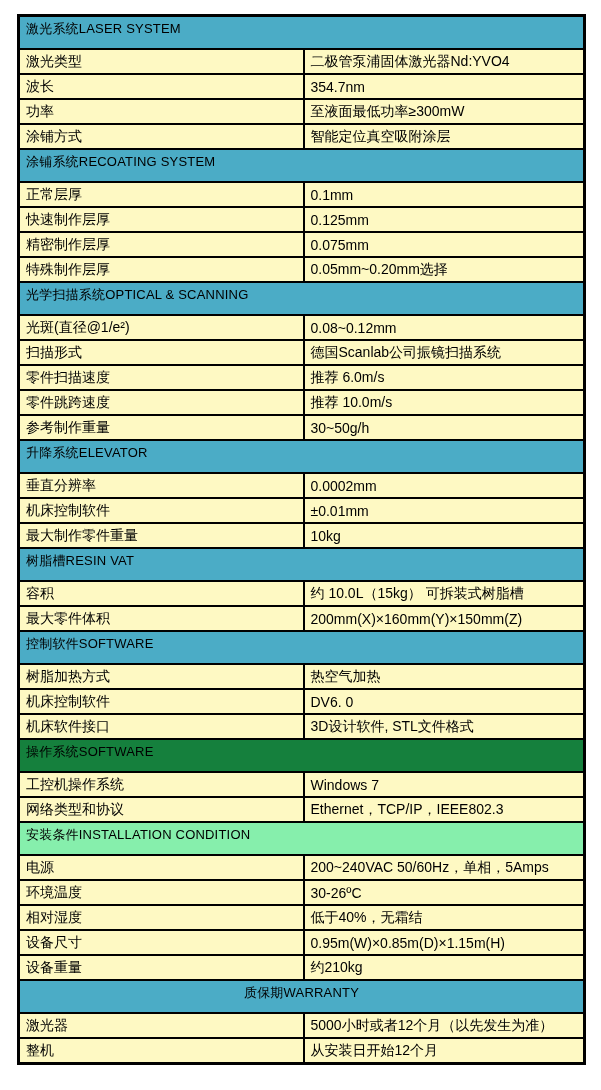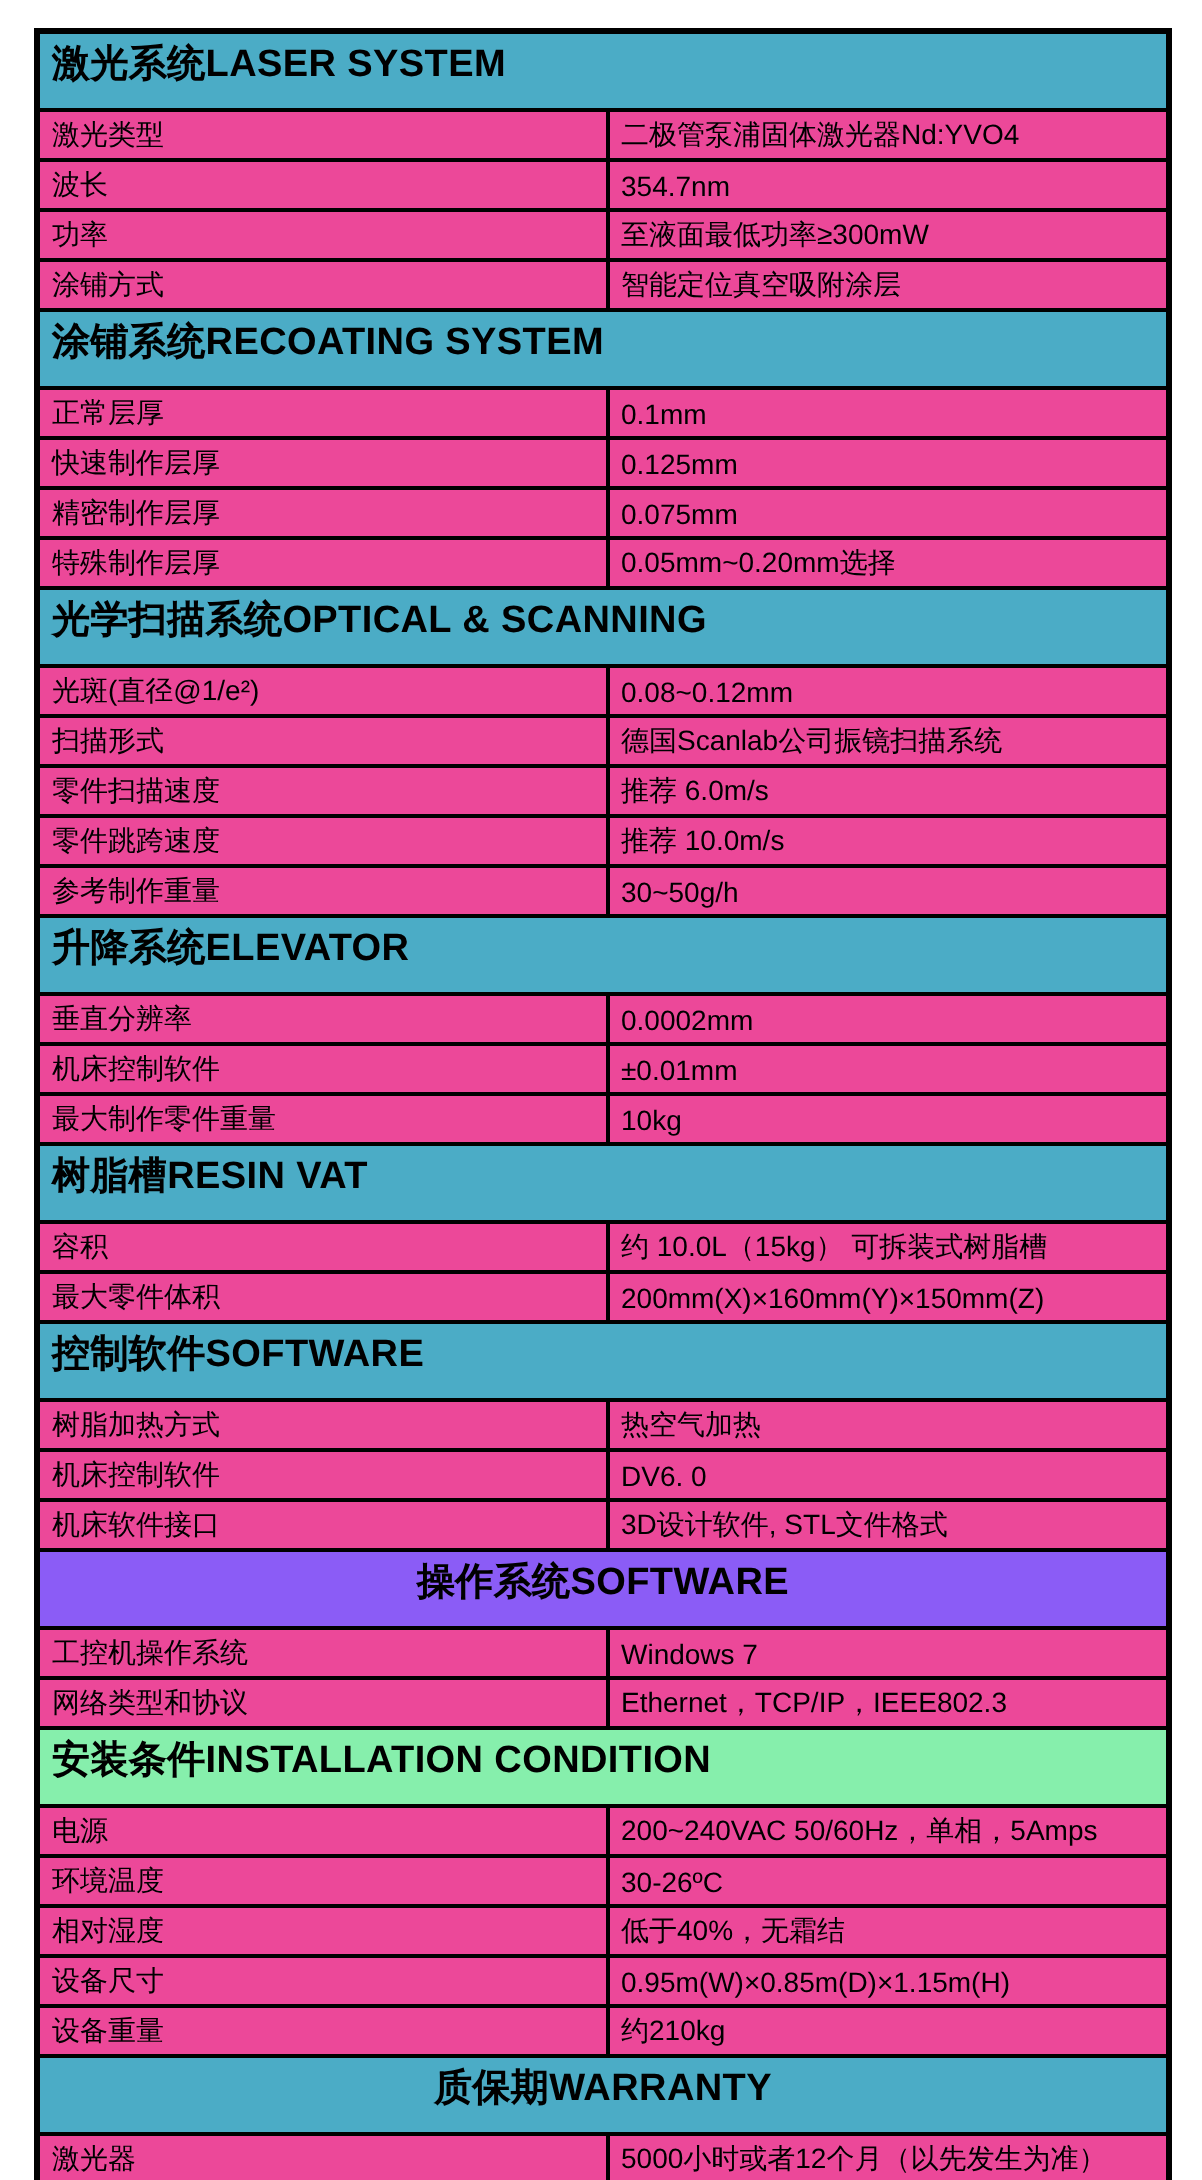--- a/index.html
+++ b/index.html
@@ -29,26 +29,26 @@
   table.spec-table td {
     border: 2px solid #000000;
     vertical-align: middle;
     overflow: hidden;
     white-space: nowrap;
   }
   td.section-cell {
     background: #4bacc6;
     height: 20px;
     padding: 2px 6px 9px 6px;
-    font-size: 19px;
-    font-weight: 700;
+    font-size: 13px;
+    font-weight: 400;
     letter-spacing: 0.2px;
   }
   td.label-cell, td.value-cell {
-    background: #ec4899;
+    background: #fef9c3;
     height: 19px;
     padding: 2px 6px;
     font-size: 14px;
     margin-left: 24px;
   }
   td.label-cell { width: 283px; }
 </style>
 </head>
 <body>
 
@@ -155,21 +155,21 @@
         </tr>
         <tr>
           <td class="label-cell">机床控制软件</td>
           <td class="value-cell">DV6. 0</td>
         </tr>
         <tr>
           <td class="label-cell">机床软件接口</td>
           <td class="value-cell">3D设计软件, STL文件格式</td>
         </tr>
         <tr>
-          <td colspan="2" class="section-cell" style="background: #8b5cf6; text-align: center;">操作系统SOFTWARE</td>
+          <td colspan="2" class="section-cell" style="background: #15803d;">操作系统SOFTWARE</td>
         </tr>
         <tr>
           <td class="label-cell">工控机操作系统</td>
           <td class="value-cell">Windows 7</td>
         </tr>
         <tr>
           <td class="label-cell">网络类型和协议</td>
           <td class="value-cell">Ethernet，TCP/IP，IEEE802.3</td>
         </tr>
         <tr>

